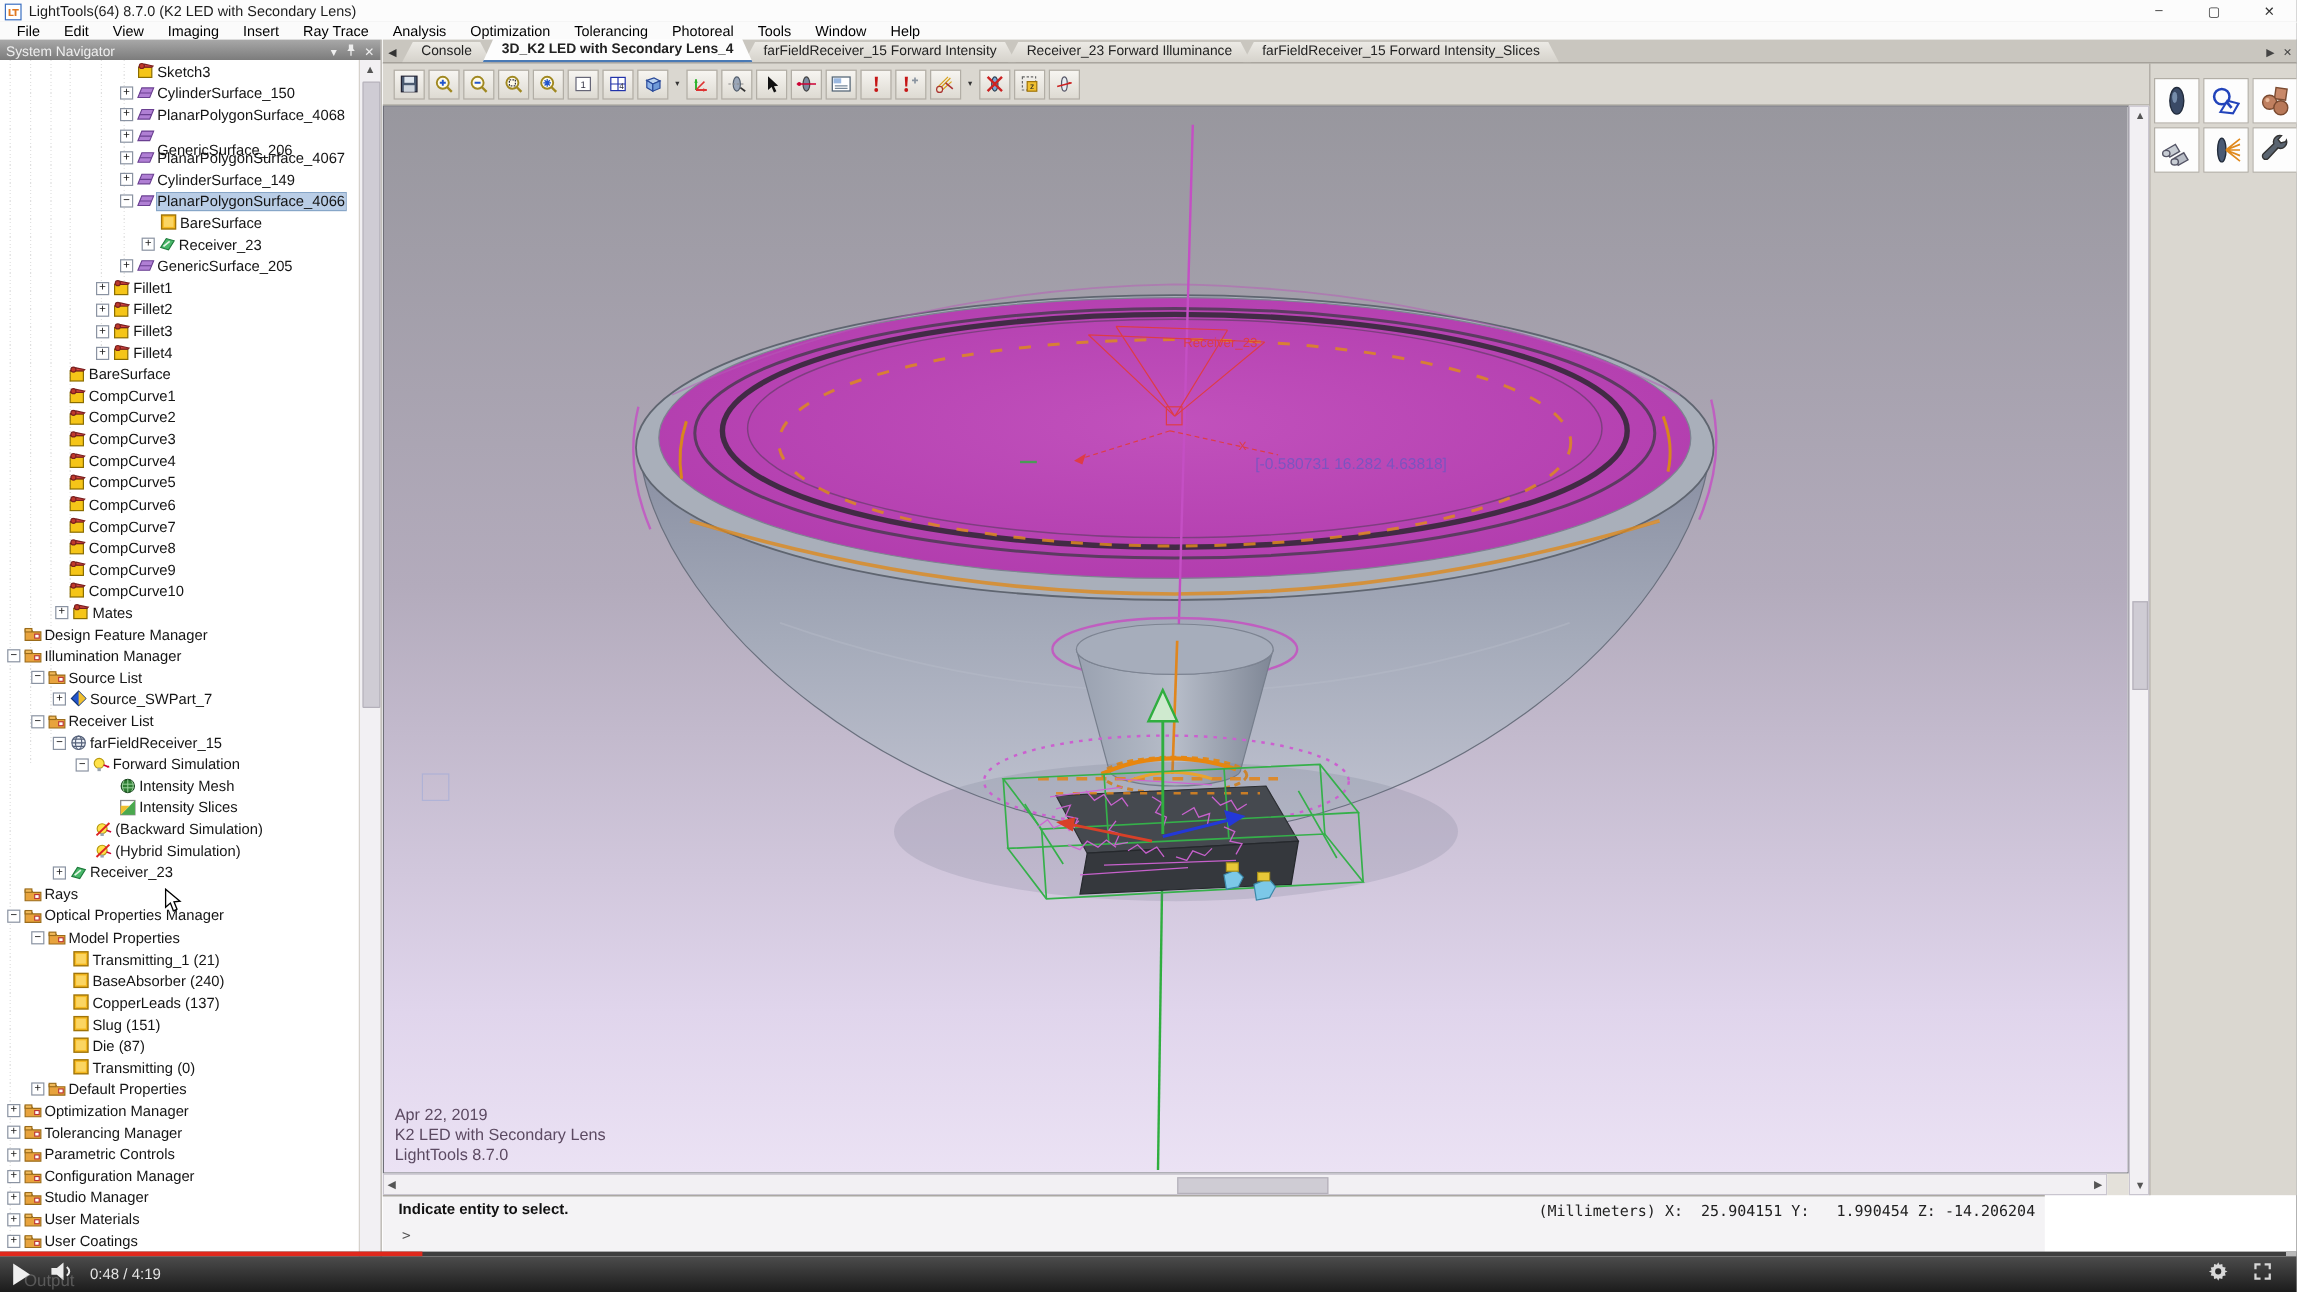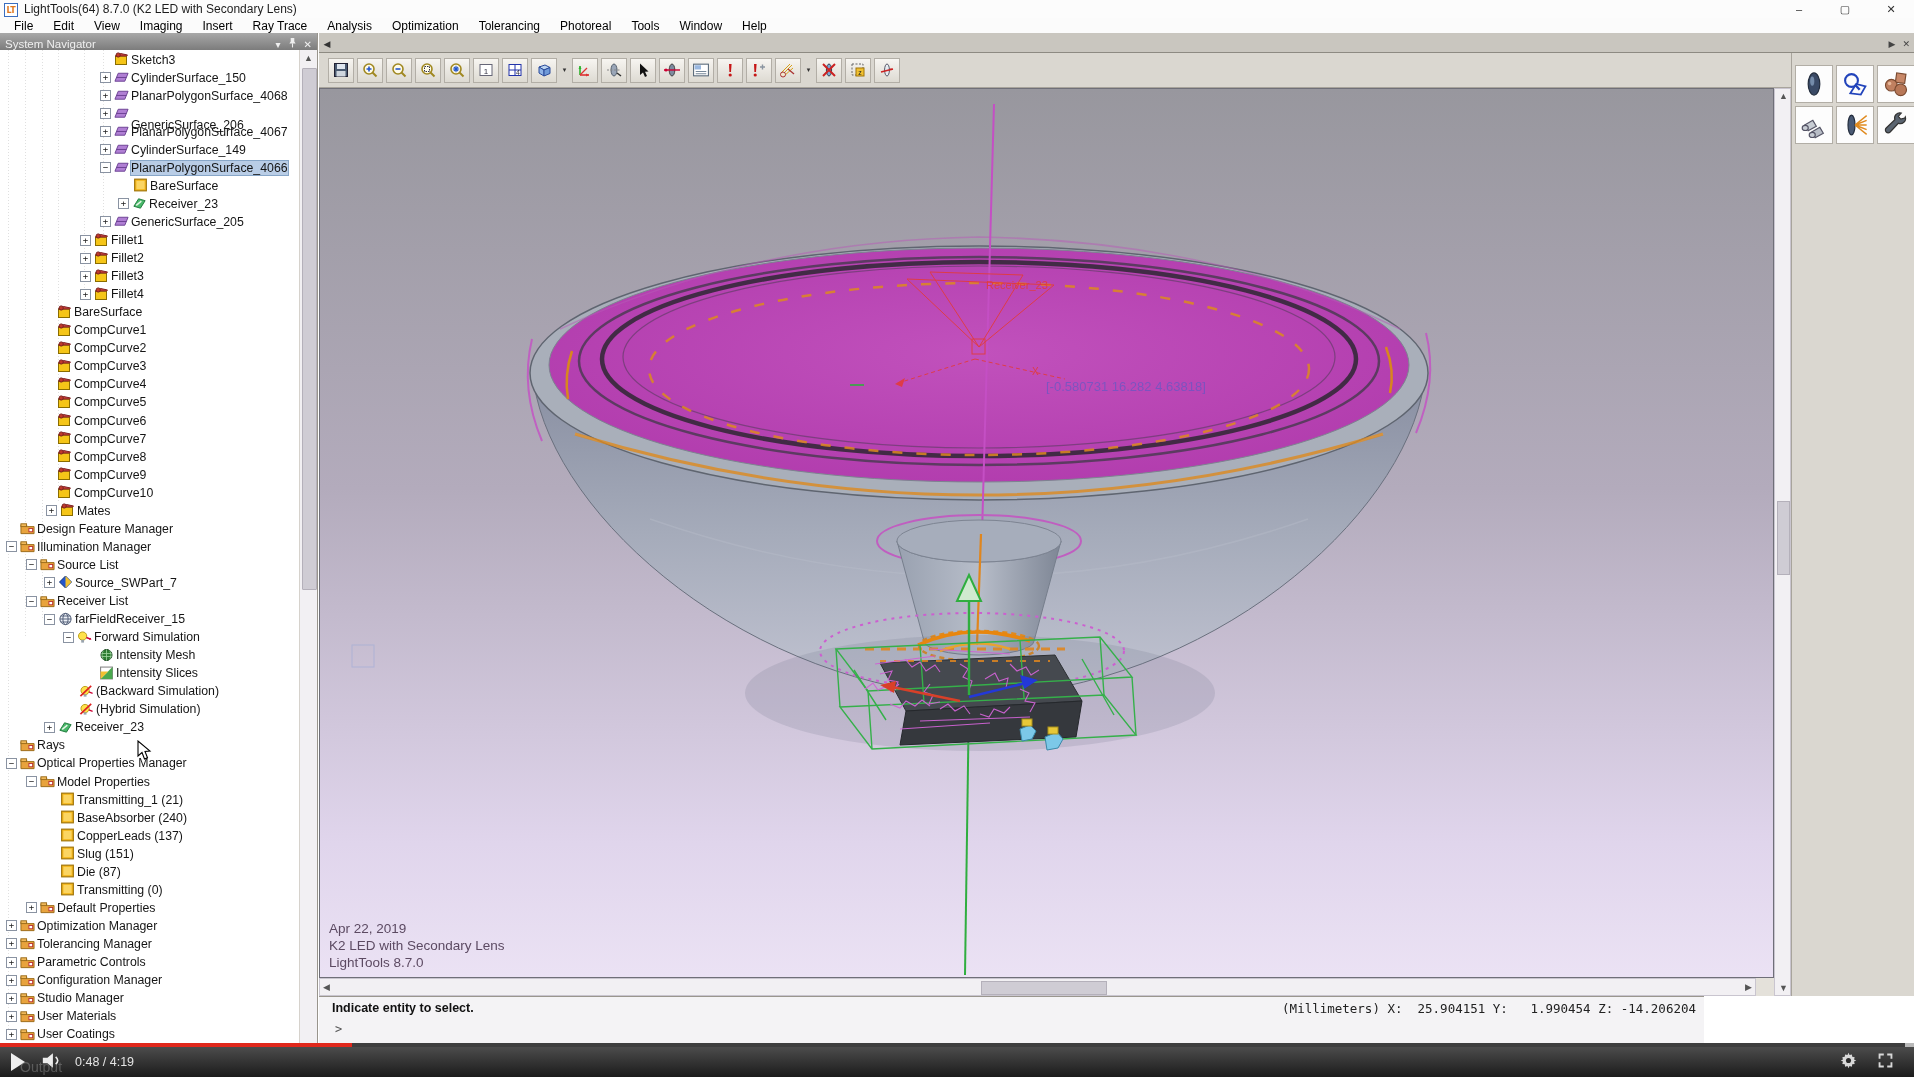--- a/index.html
+++ b/index.html
@@ -698,20 +698,27 @@
 </div>
 
 <div class="cursor">
   <svg width="15" height="21" viewBox="0 0 15 21">
         <path d="M1 1 L1 16 L5 12.5 L7.5 19 L10.5 17.7 L8 11.5 L13 11 Z" fill="#fff" stroke="#000" stroke-width="1.1"></path>
       </svg>
 </div>
 
 <div class="tabbar">
   <div class="tab-scroll">◀</div>
+  <div id="tabs-holder" style="display:flex;align-items:flex-end;">
+        <div class="tab">Console</div>
+        <div class="tab active">3D_K2 LED with Secondary Lens_4</div>
+        <div class="tab">farFieldReceiver_15 Forward Intensity</div>
+        <div class="tab">Receiver_23 Forward Illuminance</div>
+        <div class="tab">farFieldReceiver_15 Forward Intensity_Slices</div>
+      </div>
   <div class="tabbar-right">
     <span>▶</span>
     <span>✕</span>
   </div>
 </div>
 
 <div class="toolbar">
       <div class="tbtn">
         <svg viewBox="0 0 16 16">
           <rect x="1.5" y="1.5" width="13" height="13" fill="#4a5a70" stroke="#223"></rect>

